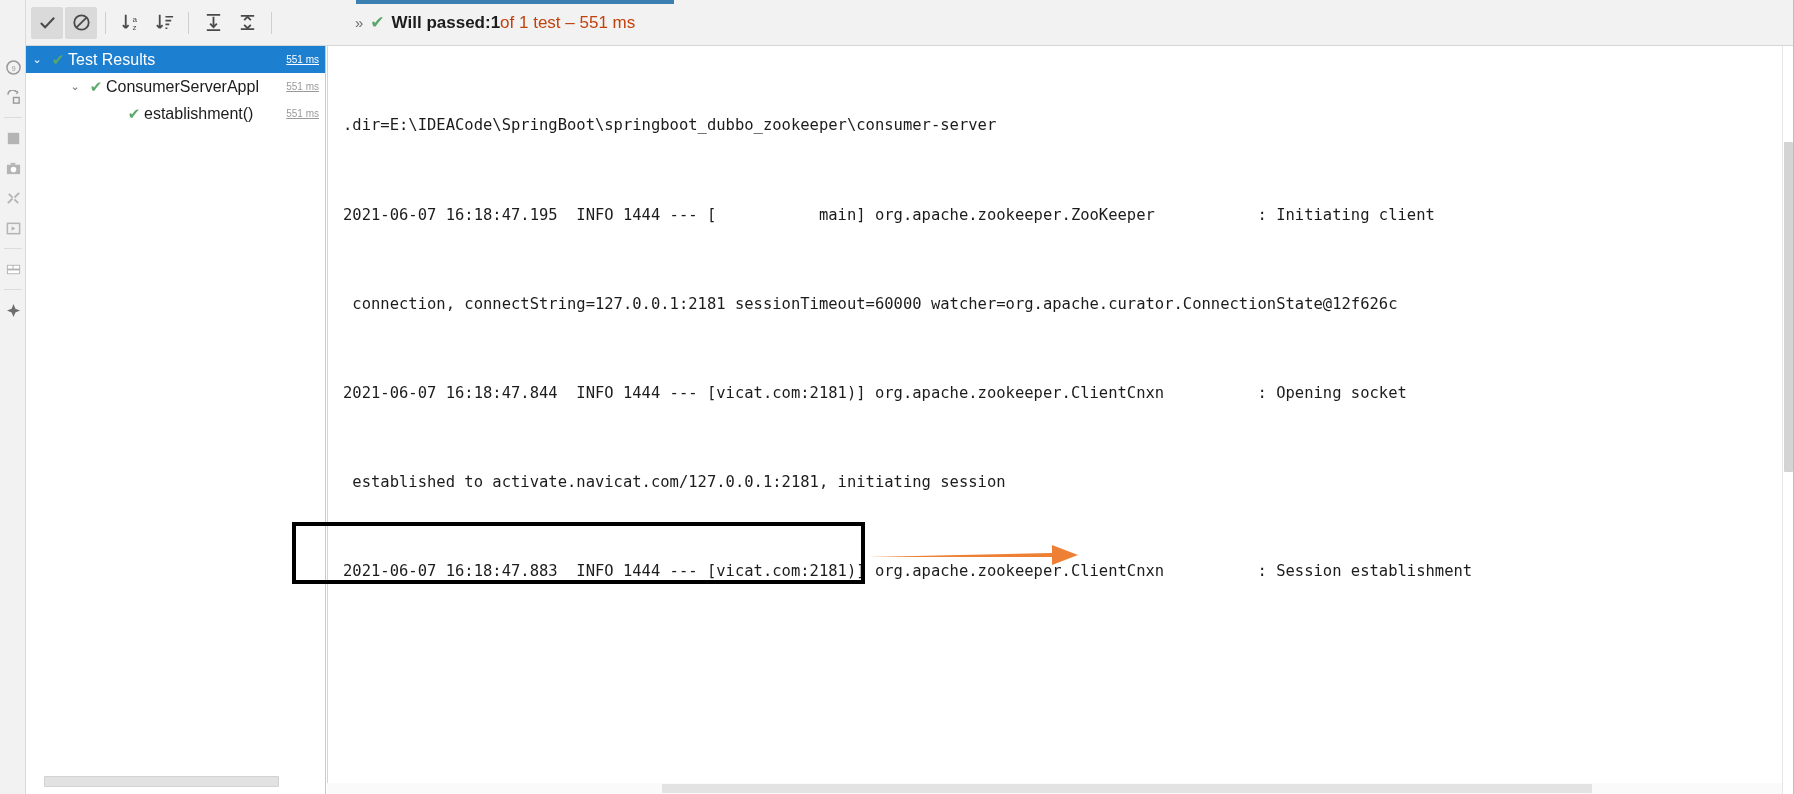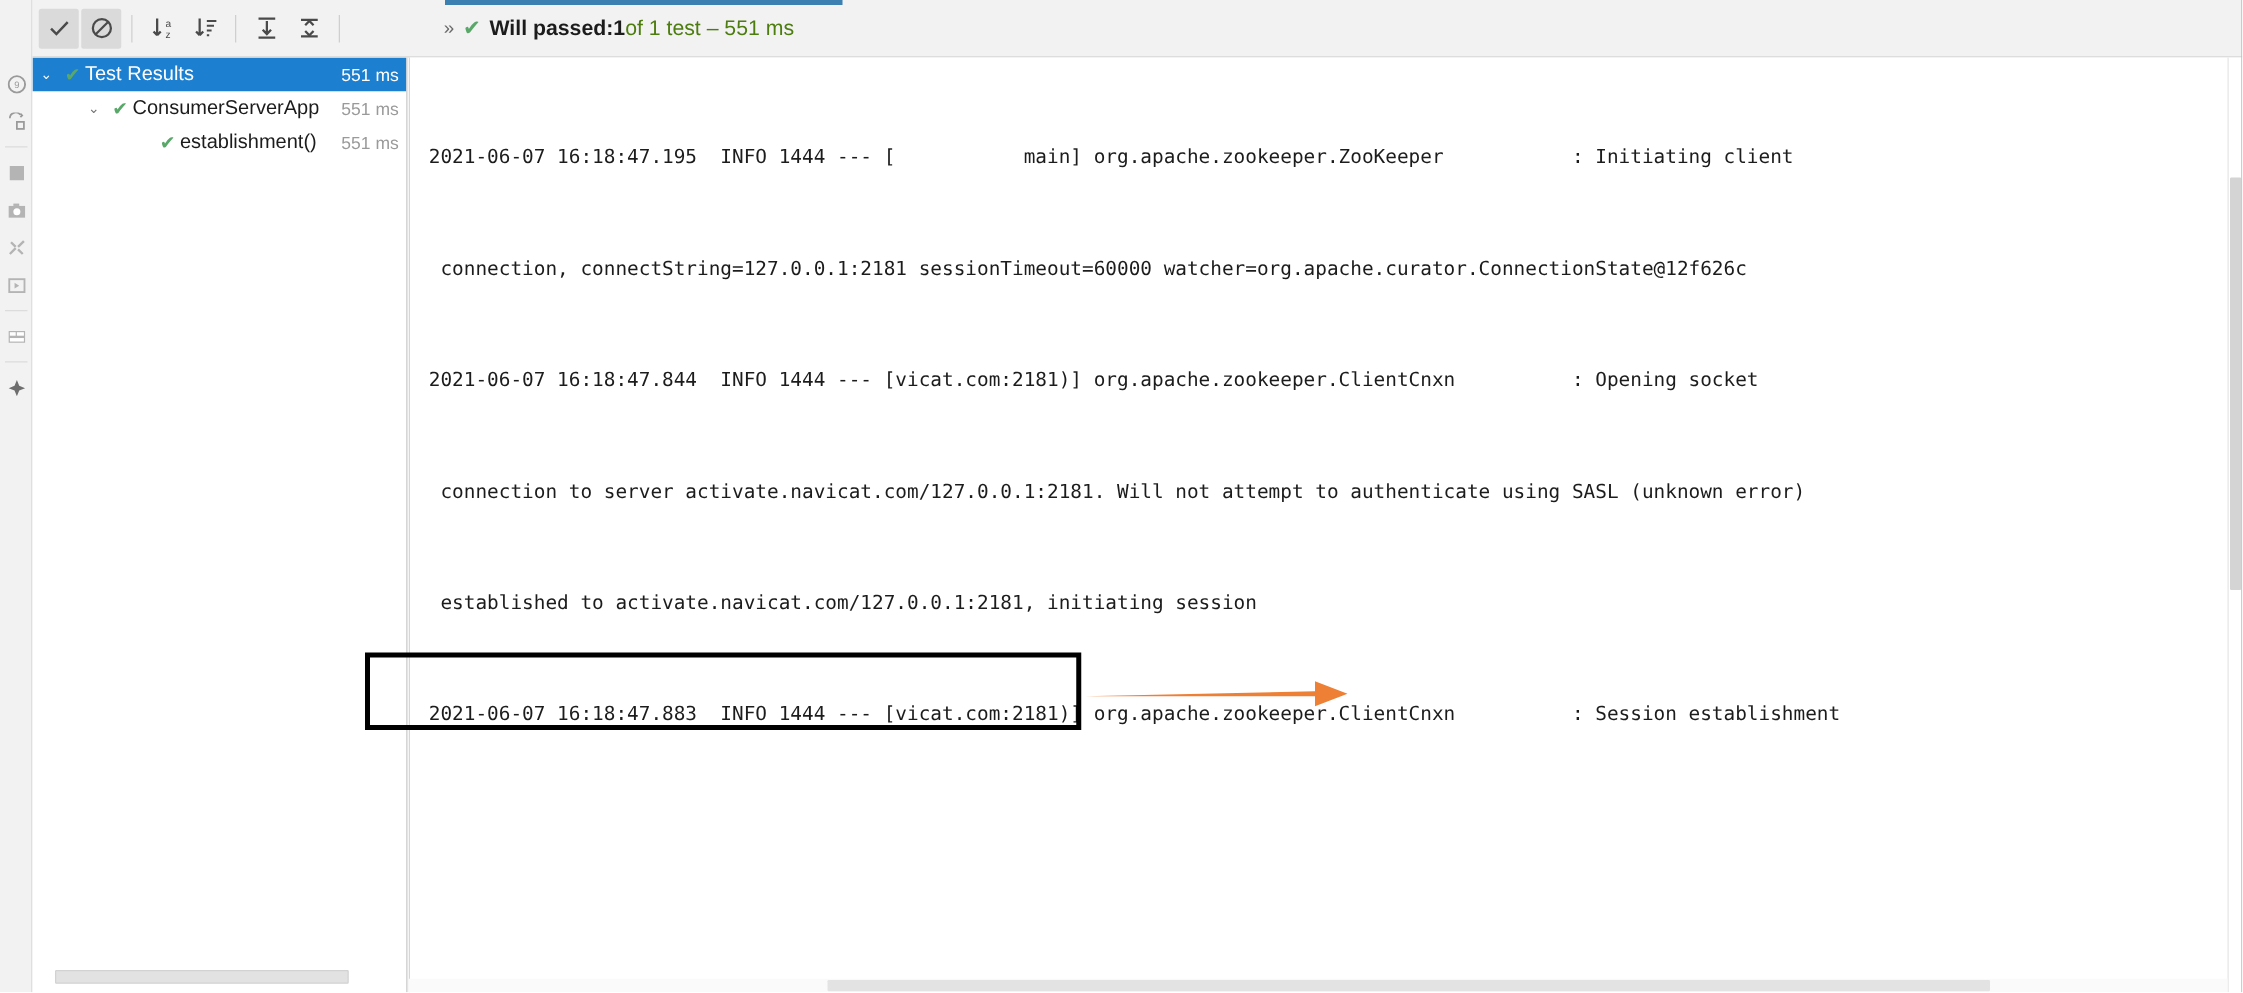--- a/index.html
+++ b/index.html
@@ -75,21 +75,21 @@
   }
   .status-line {
     font-size: 17px;
     color: #1c1c1c;
     white-space: nowrap;
     display: flex;
     align-items: baseline;
     gap: 0;
   }
   .status-strong { font-weight: 700; }
-  .status-muted { color: #4d7c0f; font-weight: 400; }
+  .status-muted { color: #c2410c; font-weight: 400; }
   .check-green { color: #59a869; font-size: 17px; margin-right: 7px; }
 
   
   .tb-progress {
     position: absolute;
     left: 330px;
     top: 0;
     width: 318px;
     height: 4px;
     background: #3c7fb1;
@@ -130,24 +130,25 @@
   .tree-row.selected .tree-arrow { color: #ffffff; }
   .tree-check {
     width: 20px;
     flex: 0 0 20px;
     display: flex; align-items: center; justify-content: center;
     color: #59a869;
     font-size: 15px;
   }
   .tree-label { flex: 1 1 auto; white-space: nowrap; overflow: hidden; }
   .tree-time {
-    font-size: 14px;
+    font-size: 10px;
     color: #9a9a9a;
     white-space: nowrap;
     margin-left: 18px;
+    text-decoration: underline;
   }
   .tree-row.selected .tree-time { color: #ffffff; }
 
   .tree-hscroll {
     position: absolute;
     left: 18px;
     bottom: 7px;
     width: 235px;
     height: 11px;
     background: #e2e2e2;
@@ -397,24 +398,24 @@
       <span class="tree-check">✔</span>
       <span class="tree-label">establishment()</span>
       <span class="tree-time">551 ms</span>
     </div>
 
     <div class="tree-hscroll"></div>
   </div>
 
   <div class="console">
     <div class="console-inner">
+      <div class="console-line">.dir=E:\IDEACode\SpringBoot\springboot_dubbo_zookeeper\consumer-server</div>
       <div class="console-line">2021-06-07 16:18:47.195  INFO 1444 --- [           main] org.apache.zookeeper.ZooKeeper           : Initiating client</div>
       <div class="console-line"> connection, connectString=127.0.0.1:2181 sessionTimeout=60000 watcher=org.apache.curator.ConnectionState@12f626c</div>
       <div class="console-line">2021-06-07 16:18:47.844  INFO 1444 --- [vicat.com:2181)] org.apache.zookeeper.ClientCnxn          : Opening socket</div>
-      <div class="console-line"> connection to server activate.navicat.com/127.0.0.1:2181. Will not attempt to authenticate using SASL (unknown error)</div>
       <div class="console-line"> established to activate.navicat.com/127.0.0.1:2181, initiating session</div>
       <div class="console-line">2021-06-07 16:18:47.883  INFO 1444 --- [vicat.com:2181)] org.apache.zookeeper.ClientCnxn          : Session establishment</div>
       
       
       
       
       
       
       
       

